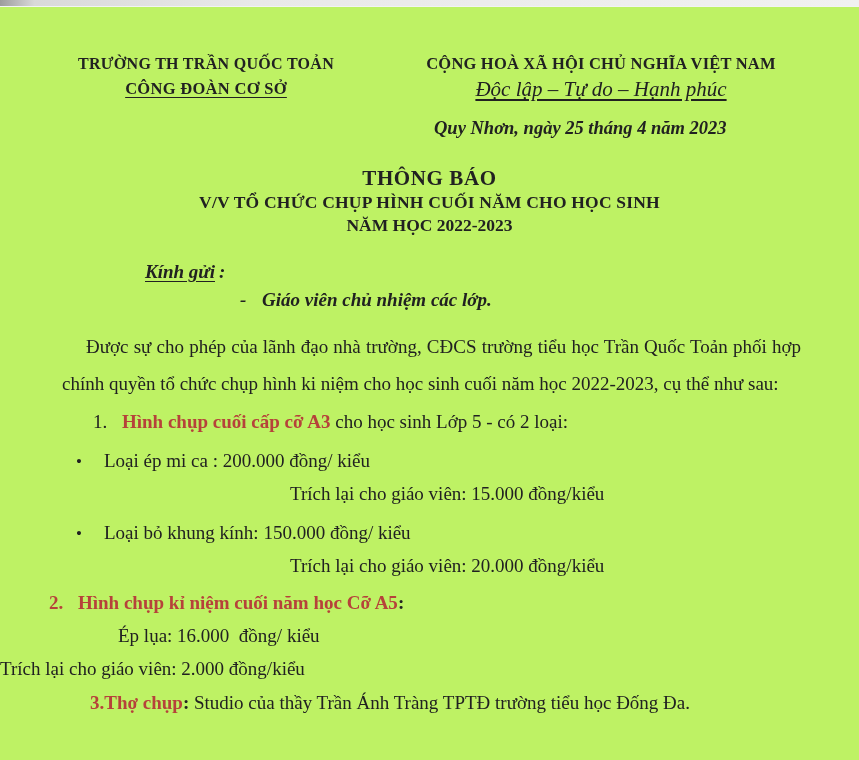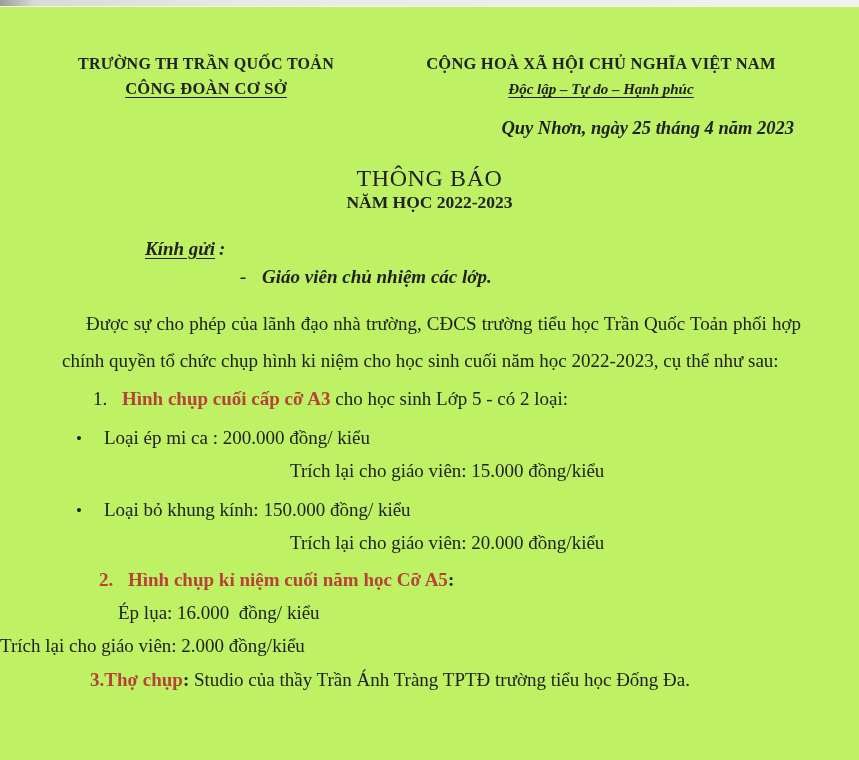--- a/index.html
+++ b/index.html
@@ -15,43 +15,43 @@
     position:absolute; top:0; left:0; right:0; height:6px;
     background:linear-gradient(to right,#9c9c9c 0%,#d9d9d9 4%,#e9e9e9 30%,#f1f1f1 100%);
     border-bottom:1px solid #f3f3f3;
   }
   .header-row { display:flex; padding-top:52px; }
   .hl { width:340px; margin-left:36px; text-align:center; }
   .hr { width:390px; margin-left:30px; text-align:center; }
   .hl1 { font-weight:bold; font-size:16px; line-height:24px; letter-spacing:.3px; }
   .hl2 { font-weight:bold; font-size:16.5px; line-height:25px; letter-spacing:.3px; }
   .hr1 { font-weight:bold; font-size:16.5px; line-height:24px; letter-spacing:.2px; }
-  .hr2 { font-weight:bold; font-style:italic; font-size:15px; line-height:26px; }
+  .hr2 { font-weight:normal; font-style:italic; font-size:21px; line-height:26px; }
   .u { text-decoration:underline; text-underline-offset:3px; }
   .dateline {
-    margin:16px 0 0 434px; width:360px; text-align:right;
+    margin:16px 0 0 434px; width:360px; text-align:left;
     font-weight:bold; font-style:italic; font-size:18.5px;
   }
   .title-block { margin-top:26px; text-align:center; }
-  .t1 { font-weight:normal; font-size:24px; line-height:26px; letter-spacing:.6px;text-align:center; }
+  .t1 { font-weight:bold; font-size:21px; line-height:26px; letter-spacing:.6px;text-align:center; }
   .t2 { font-weight:bold; font-size:17.5px; line-height:23px; letter-spacing:.2px; }
   .t3 { font-weight:bold; font-size:17.5px; line-height:23px; }
   .salute { margin-top:24px; padding-left:145px; font-size:19px; }
   .salute-label { font-weight:bold; font-style:italic; }
   .salute-colon { font-weight:bold; font-style:italic; margin-left:4px; }
   .recipient { margin-top:6px; padding-left:240px; font-weight:bold; font-style:italic; font-size:19px; }
   .recipient .dash { display:inline-block; width:22px; font-weight:bold; }
   .intro {
     margin:18px 58px 0 62px;
     font-size:19px; line-height:36.5px;
     text-align:justify; text-indent:24px;
   }
   .line { font-size:19px; line-height:26px; }
   .item1 { margin-top:7px; padding-left:93px; }
-  .item2 { margin-top:11px; padding-left:99px; }
+  .item2 { margin-top:11px; padding-left:49px; }
   .item3 { margin-top:8px; padding-left:90px; }
   .num { display:inline-block; width:29px; }
   .red { color:#b6423a; }
   .b { font-weight:bold; }
   .bullet { margin-top:13px; padding-left:76px; }
   .bullet .marker { display:inline-block; width:28px; font-size:17px; }
   .subnote { margin-top:6px; padding-left:290px; }
   .epline { margin-top:7px; padding-left:118px; white-space:pre-wrap; }
   .subnote2 { margin-top:7px; }
 </style>
@@ -69,20 +69,21 @@
     <div class="hr">
       <div class="hr1">CỘNG HOÀ XÃ HỘI CHỦ NGHĨA VIỆT NAM</div>
       <div class="hr2 u">Độc lập – Tự do – Hạnh phúc</div>
     </div>
   </div>
 
   <div class="dateline">Quy Nhơn, ngày 25 tháng 4 năm 2023</div>
 
   <div class="title-block">
     <div class="t1">THÔNG BÁO</div>
+    <div class="t2">V/V TỔ CHỨC CHỤP HÌNH CUỐI NĂM CHO HỌC SINH</div>
     <div class="t3">NĂM HỌC 2022-2023</div>
   </div>
 
   <div class="salute">
     <span class="salute-label u">Kính gửi</span><span class="salute-colon">:</span>
   </div>
   <div class="recipient">
     <span class="dash">-</span><span>Giáo viên chủ nhiệm các lớp.</span>
   </div>
 

